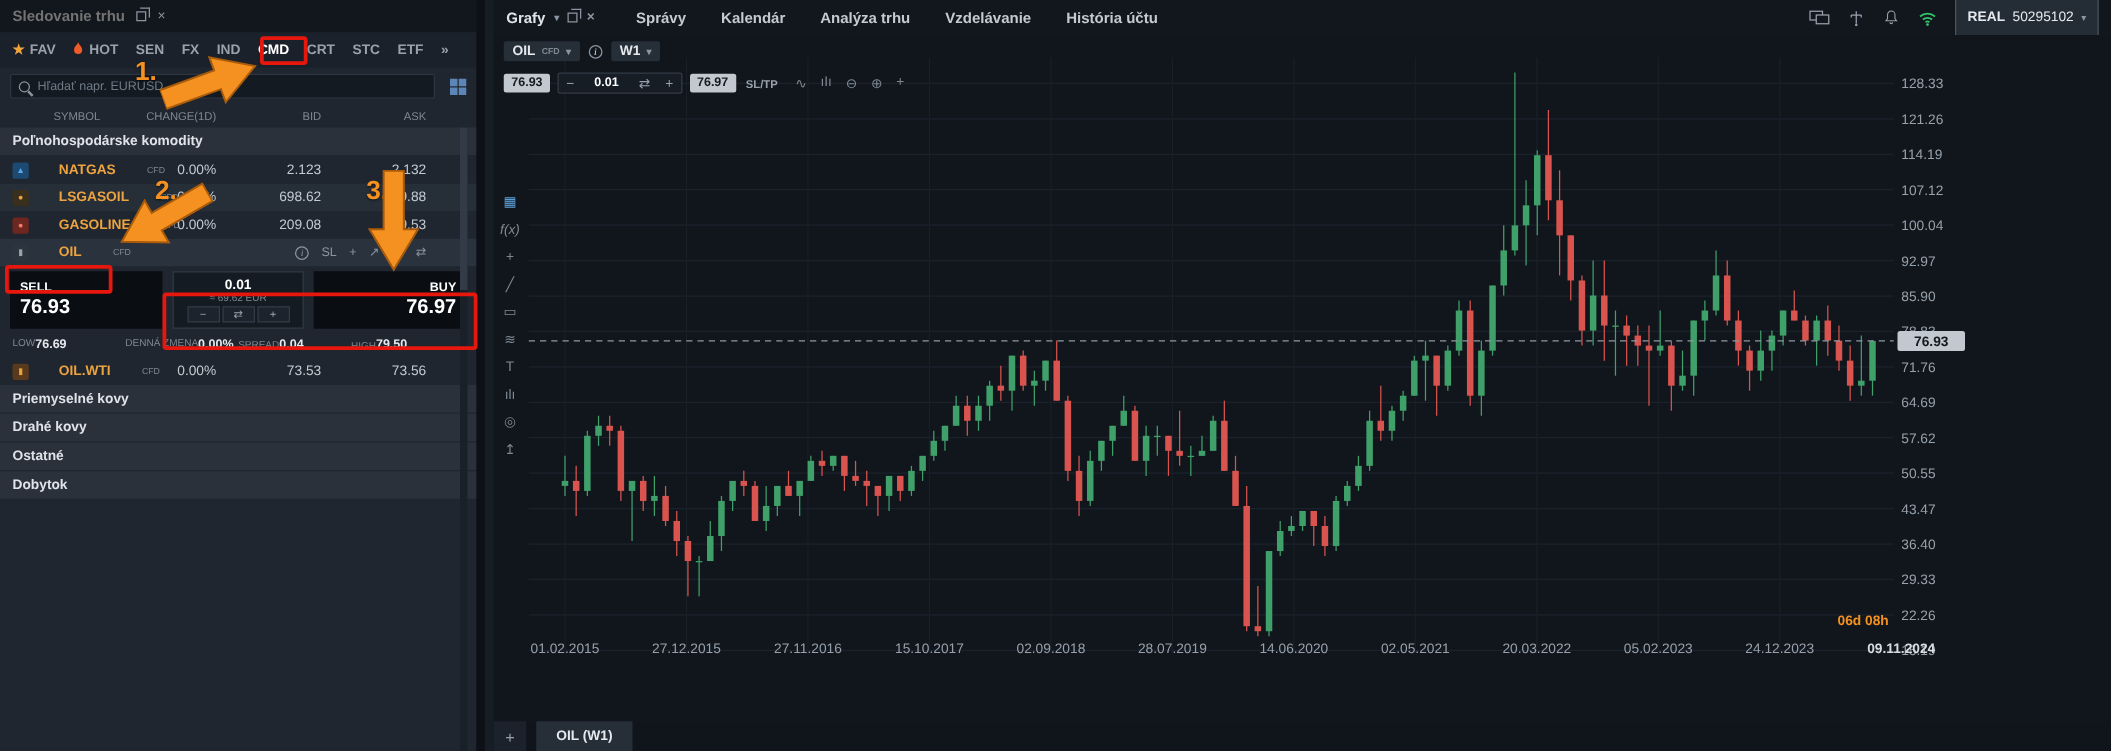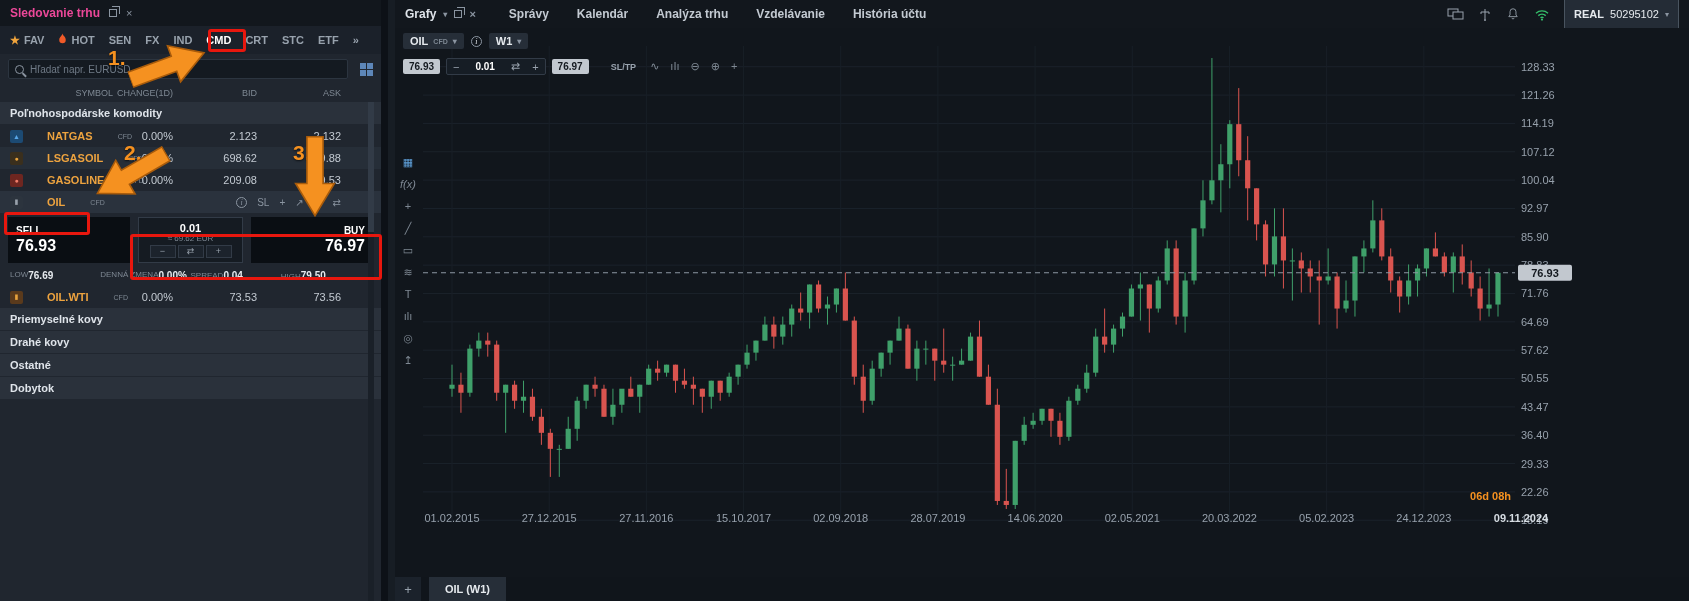--- a/index.html
+++ b/index.html
@@ -3,21 +3,21 @@
 <meta charset="utf-8">
 <style>
   * { box-sizing: border-box; margin: 0; padding: 0; }
   html,body { width:1689px; height:601px; overflow:hidden; }
   body { background:#171d24; font-family:"Liberation Sans",sans-serif; color:#e6eaee; position:relative; }
 
   
   .left-panel { position:absolute; left:0; top:0; width:388px; height:601px;
     background:#20262f; border-right:7px solid #0d1117; display:flex; flex-direction:column; }
   .mw-title { height:26px; background:#12171d; display:flex; align-items:center; padding:0 10px; gap:9px; flex:none; }
-  .mw-title .t { font-weight:bold; font-size:12px; color:#ec4899; }
+  .mw-title .t { font-weight:bold; font-size:12px; color:#737373; }
   .winic { color:#8b95a1; font-size:11px; line-height:1; cursor:default; }
   .restore-box { width:8px; height:8px; border:1px solid #8b95a1; position:relative; display:inline-block; }
   .restore-box::before { content:""; position:absolute; left:2px; top:-4px; width:7px; height:7px;
     border-top:1px solid #8b95a1; border-right:1px solid #8b95a1; }
 
   .mw-tabs { height:28px; background:#1b212a; display:flex; align-items:center; padding:0 10px; gap:14px;
     font-size:11px; font-weight:bold; color:#98a2ad; flex:none; }
   .mw-tab { display:flex; align-items:center; gap:4px; cursor:pointer; white-space:nowrap; }
   .mw-tab.active { color:#ffffff; }
   .tab-ic { font-size:11px; line-height:1; }
@@ -31,21 +31,21 @@
   .search-ic { width:9px; height:9px; border:1.5px solid #8b95a1; border-radius:50%; position:relative; flex:none; }
   .search-ic::after { content:""; position:absolute; width:5px; height:1.5px; background:#8b95a1;
     transform:rotate(45deg); left:6px; top:8px; }
   .grid-ic { width:13px; height:13px; display:grid; grid-template-columns:1fr 1fr; grid-template-rows:1fr 1fr;
     gap:1px; cursor:pointer; flex:none; }
   .grid-ic span { background:#5d86b8; }
 
   .mw-head { display:grid; grid-template-columns:1fr 60px 84px 84px; padding:0 40px 0 10px; height:18px;
     align-items:center; font-size:9px; color:#7e8893; flex:none; }
   .mw-head span { text-align:right; }
-  .mw-head span:first-child { text-align:right; }
+  .mw-head span:first-child { text-align:center; }
 
   .mw-group { height:22px; background:#2a313b; display:flex; align-items:center; padding:0 10px;
     font-size:11px; font-weight:bold; color:#dfe4ea; margin-bottom:1px; cursor:pointer; }
   .mw-row { display:grid; grid-template-columns:1fr 60px 84px 84px; height:22px; align-items:center;
     padding:0 40px 0 10px; font-size:11px; color:#c3cad2; cursor:pointer; }
   .mw-row.hl { background:#262e38; }
   .mw-row.sel { background:#2a323d; }
   .sym-cell { display:flex; align-items:center; gap:24px; min-width:0; }
   .sym-ic { width:13px; height:13px; border-radius:2px; display:inline-flex; align-items:center;
     justify-content:center; font-size:7px; flex:none; }
@@ -100,21 +100,21 @@
   .chart-svg { position:absolute; left:0; top:0; }
   .ct-row1 { position:absolute; left:8px; top:5px; display:flex; gap:7px; align-items:center; z-index:3; }
   .pill { background:#262e38; border-radius:2px; padding:2px 7px; font-size:11px; font-weight:bold;
     display:flex; gap:5px; align-items:center; cursor:pointer; }
   .pill .badge { font-size:7px; color:#7e8893; }
   .ct-row2 { position:absolute; left:8px; top:30px; display:flex; gap:6px; align-items:center; z-index:3; font-size:10px; }
   .price-tag { background:#c2c8cf; color:#14191f; font-weight:bold; padding:2px 6px; border-radius:2px; font-size:10px; cursor:default; }
   .vol-box { display:flex; align-items:center; background:#161d25; border:1px solid #323b47; border-radius:2px; }
   .vb-btn { padding:1px 6px; color:#98a2ad; cursor:pointer; font-size:11px; }
   .vb-val { padding:1px 10px; font-size:10px; font-weight:bold; color:#fff; cursor:text; }
-  .sltp { color:#98a2ad; font-size:9px; font-weight:bold; margin-left:16px; cursor:pointer; }
+  .sltp { color:#98a2ad; font-size:9px; font-weight:bold; margin-left:2px; cursor:pointer; }
   .ct-icons { display:flex; gap:11px; margin-left:8px; color:#7e8893; font-size:11px; }
   .ct-icons span { cursor:pointer; }
 
   .side-toolbar { position:absolute; left:2px; top:128px; width:22px; display:flex; flex-direction:column;
     align-items:center; gap:9px; z-index:3; color:#7e8893; }
   .st-ic { font-size:11px; cursor:pointer; min-height:13px; line-height:13px; font-style:normal; }
 
   .chart-footer { position:absolute; left:395px; top:577px; width:1294px; height:24px; background:#10151b;
     display:flex; align-items:center; }
   .cf-add { width:26px; height:24px; background:#1b222b; color:#98a2ad; display:flex; align-items:center;

